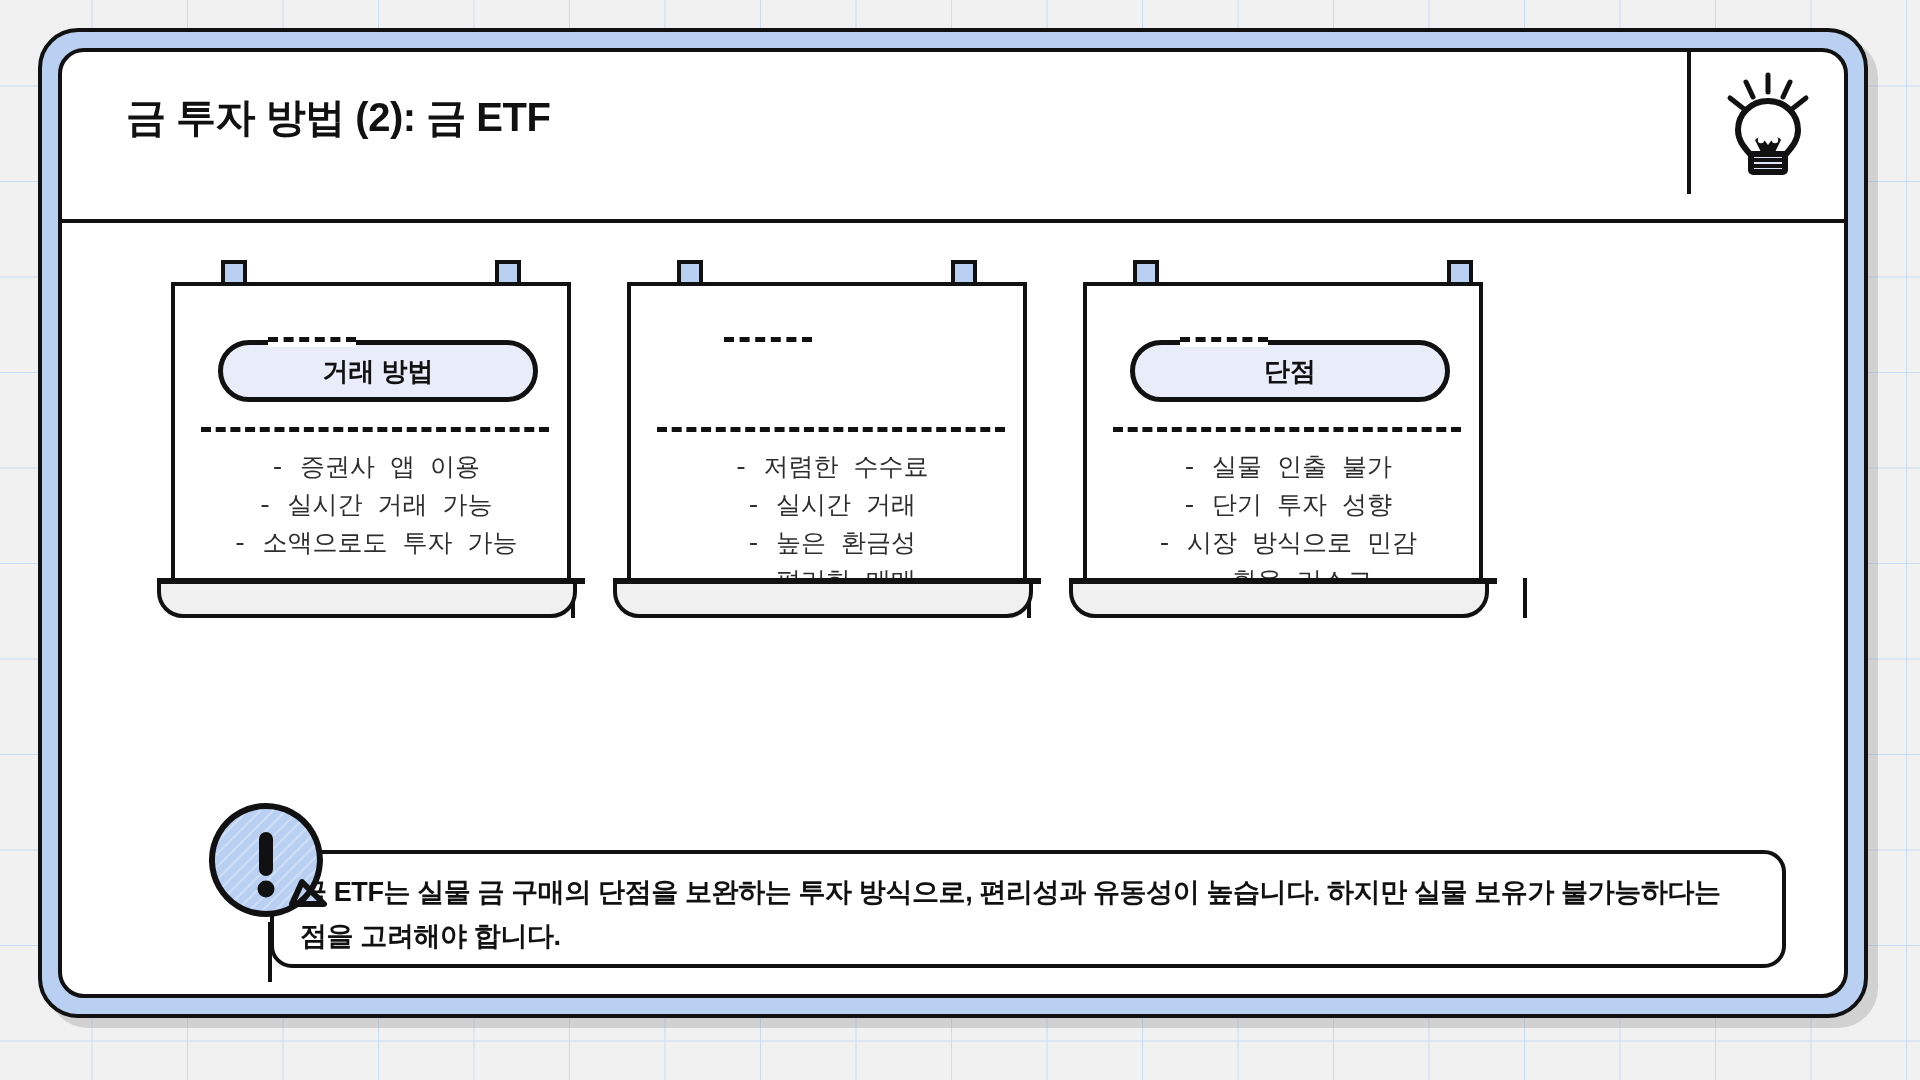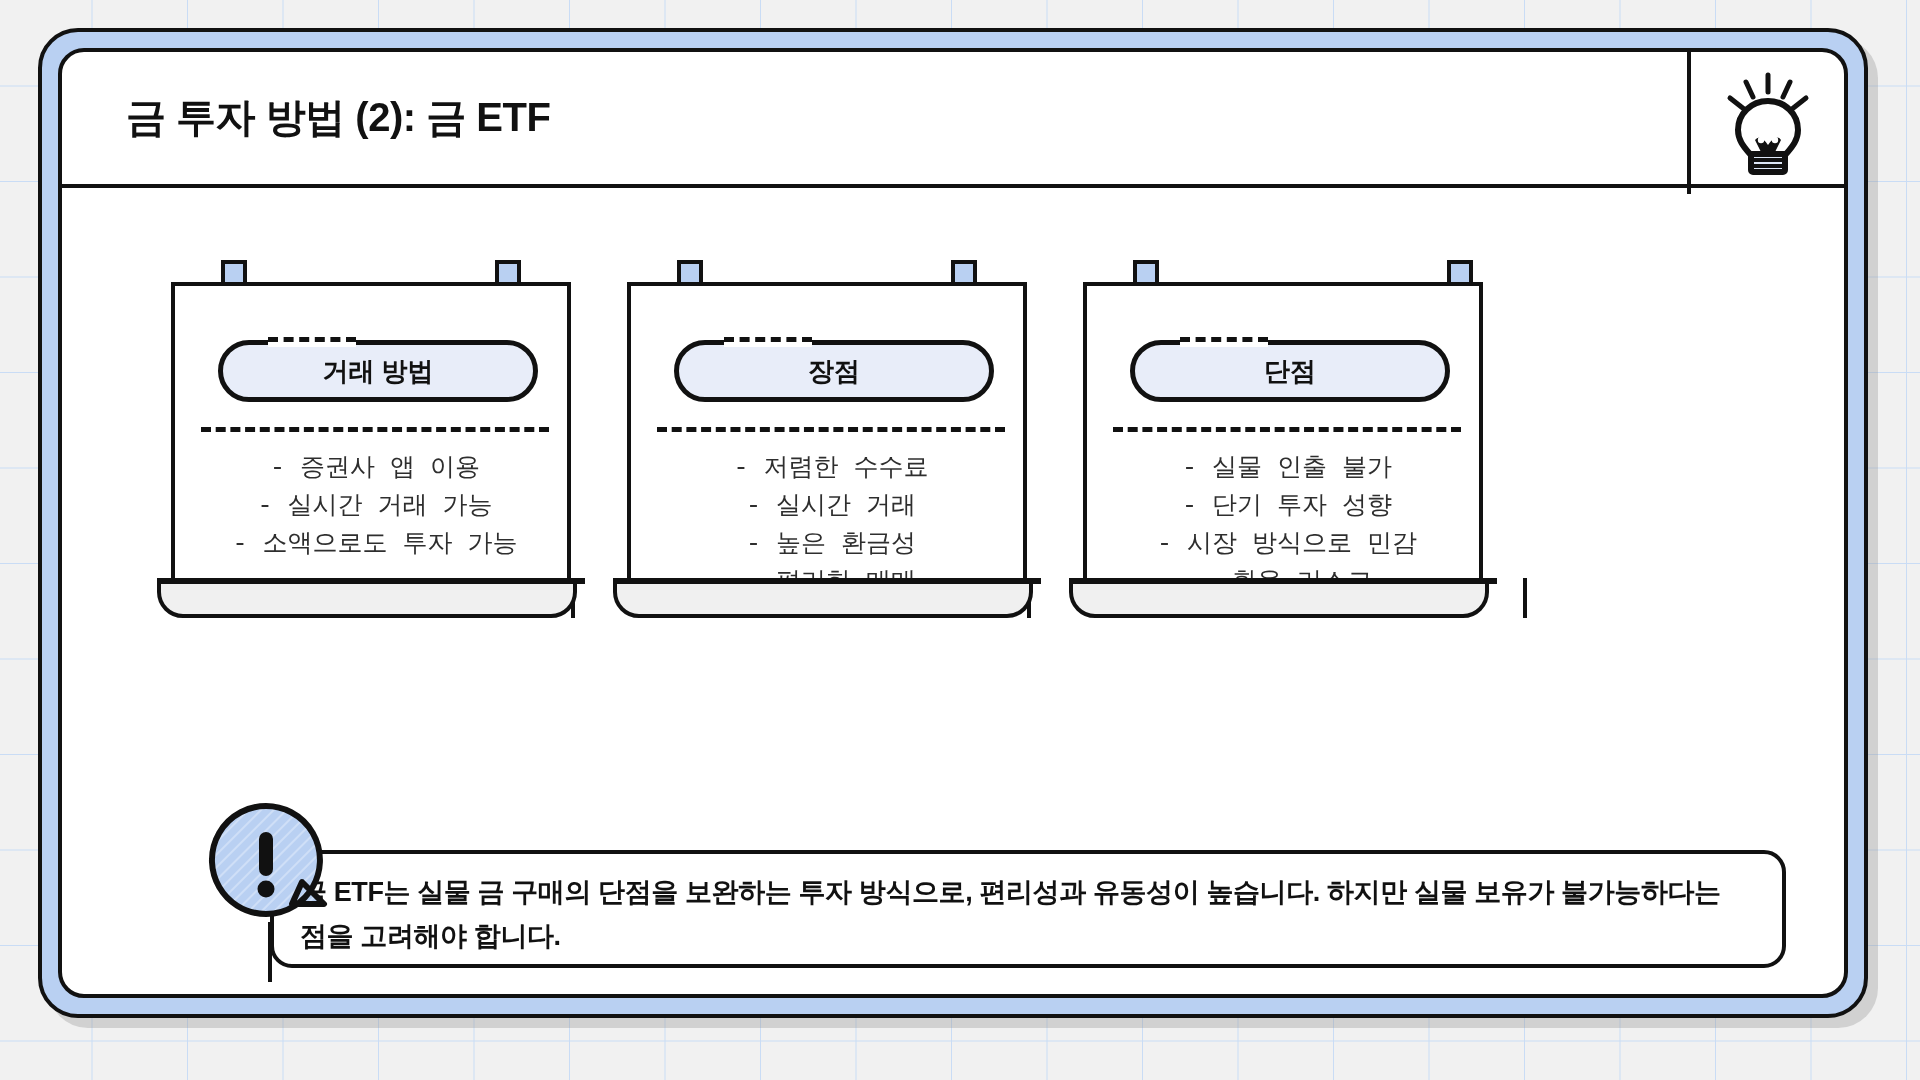--- a/index.html
+++ b/index.html
@@ -27,21 +27,21 @@
     position:absolute;left:16px;top:16px;right:16px;bottom:16px;
     box-sizing:border-box;
     background:#ffffff;
     border:4px solid #111;
     border-radius:26px;
     overflow:hidden;
   }
 
   
   #header{
-    position:absolute;left:0;top:0;right:0;height:136px;
+    position:absolute;left:0;top:0;right:0;height:171px;
     border-bottom:4px solid #111;
     box-sizing:border-box;
   }
   #page-title{
     position:absolute;left:64px;top:38px;
     font-size:40px;font-weight:bold;color:#111;letter-spacing:-.5px;
     white-space:nowrap;
   }
   #header-divider{
     position:absolute;right:153px;top:0;width:4px;height:142px;background:#111;
@@ -202,23 +202,20 @@
           </div>
         </div>
         <div class="card-notch"></div>
         <div class="card-curl"></div>
       </div>
 
       <div class="card c2">
         <div class="tab left"></div>
         <div class="tab right"></div>
         <div class="card-body">
-          <div class="pill">
-            <span>장점</span>
-          </div>
           <div class="pill-dash"></div>
           <div class="divider"></div>
           <div class="list">
             <div>- 저렴한 수수료</div>
             <div>- 실시간 거래</div>
             <div>- 높은 환금성</div>
             <div>- 편리한 매매</div>
           </div>
         </div>
         <div class="card-notch"></div>

